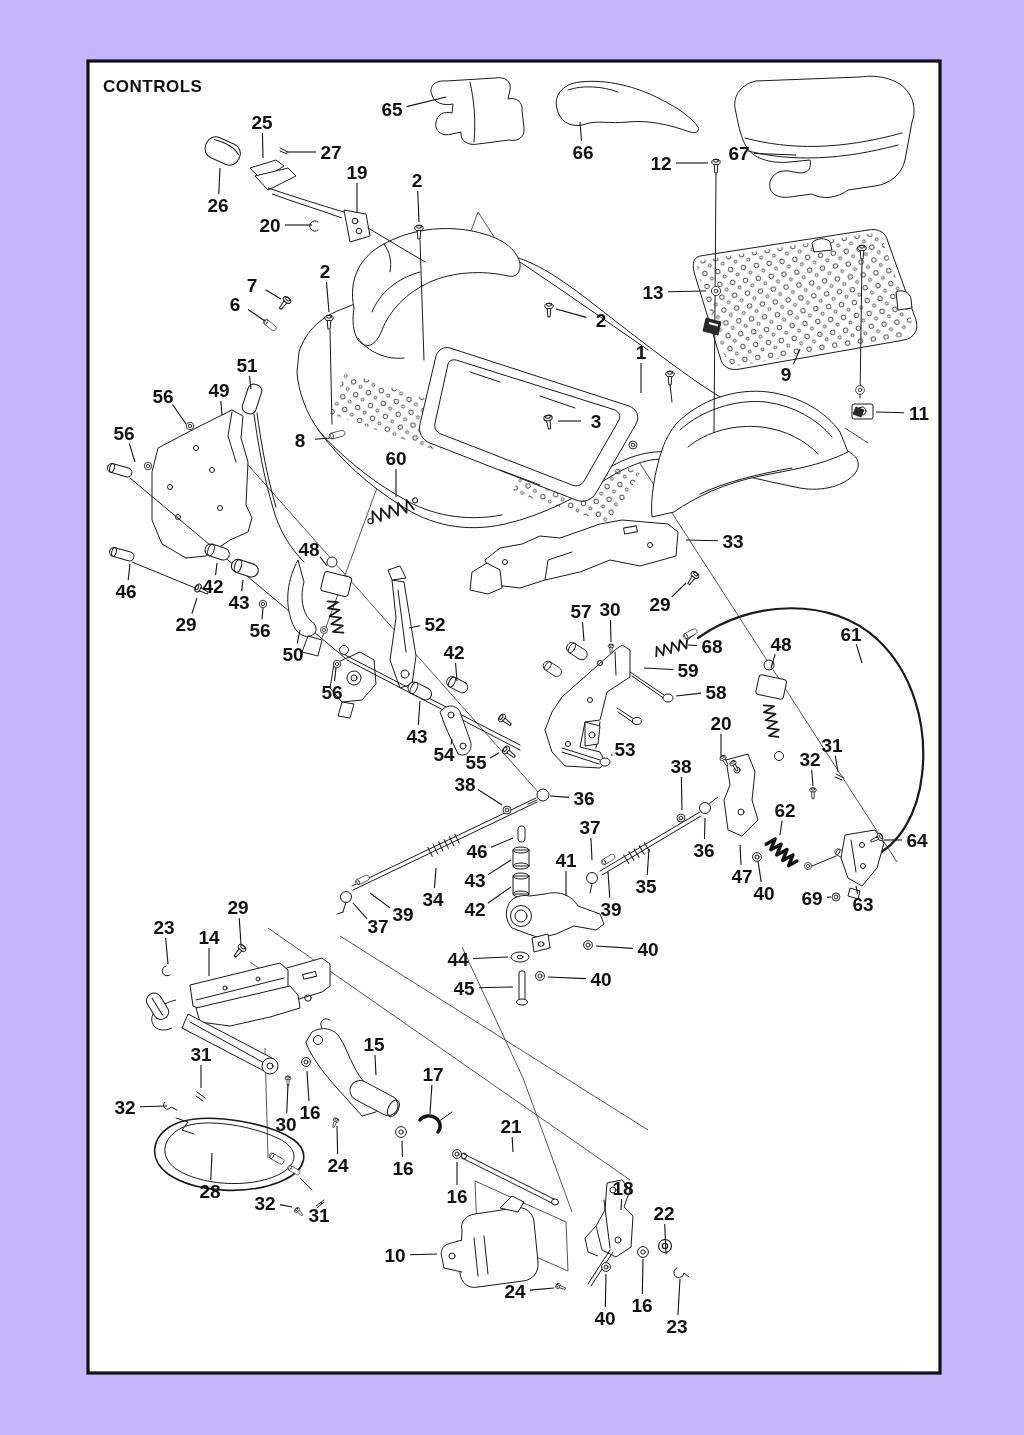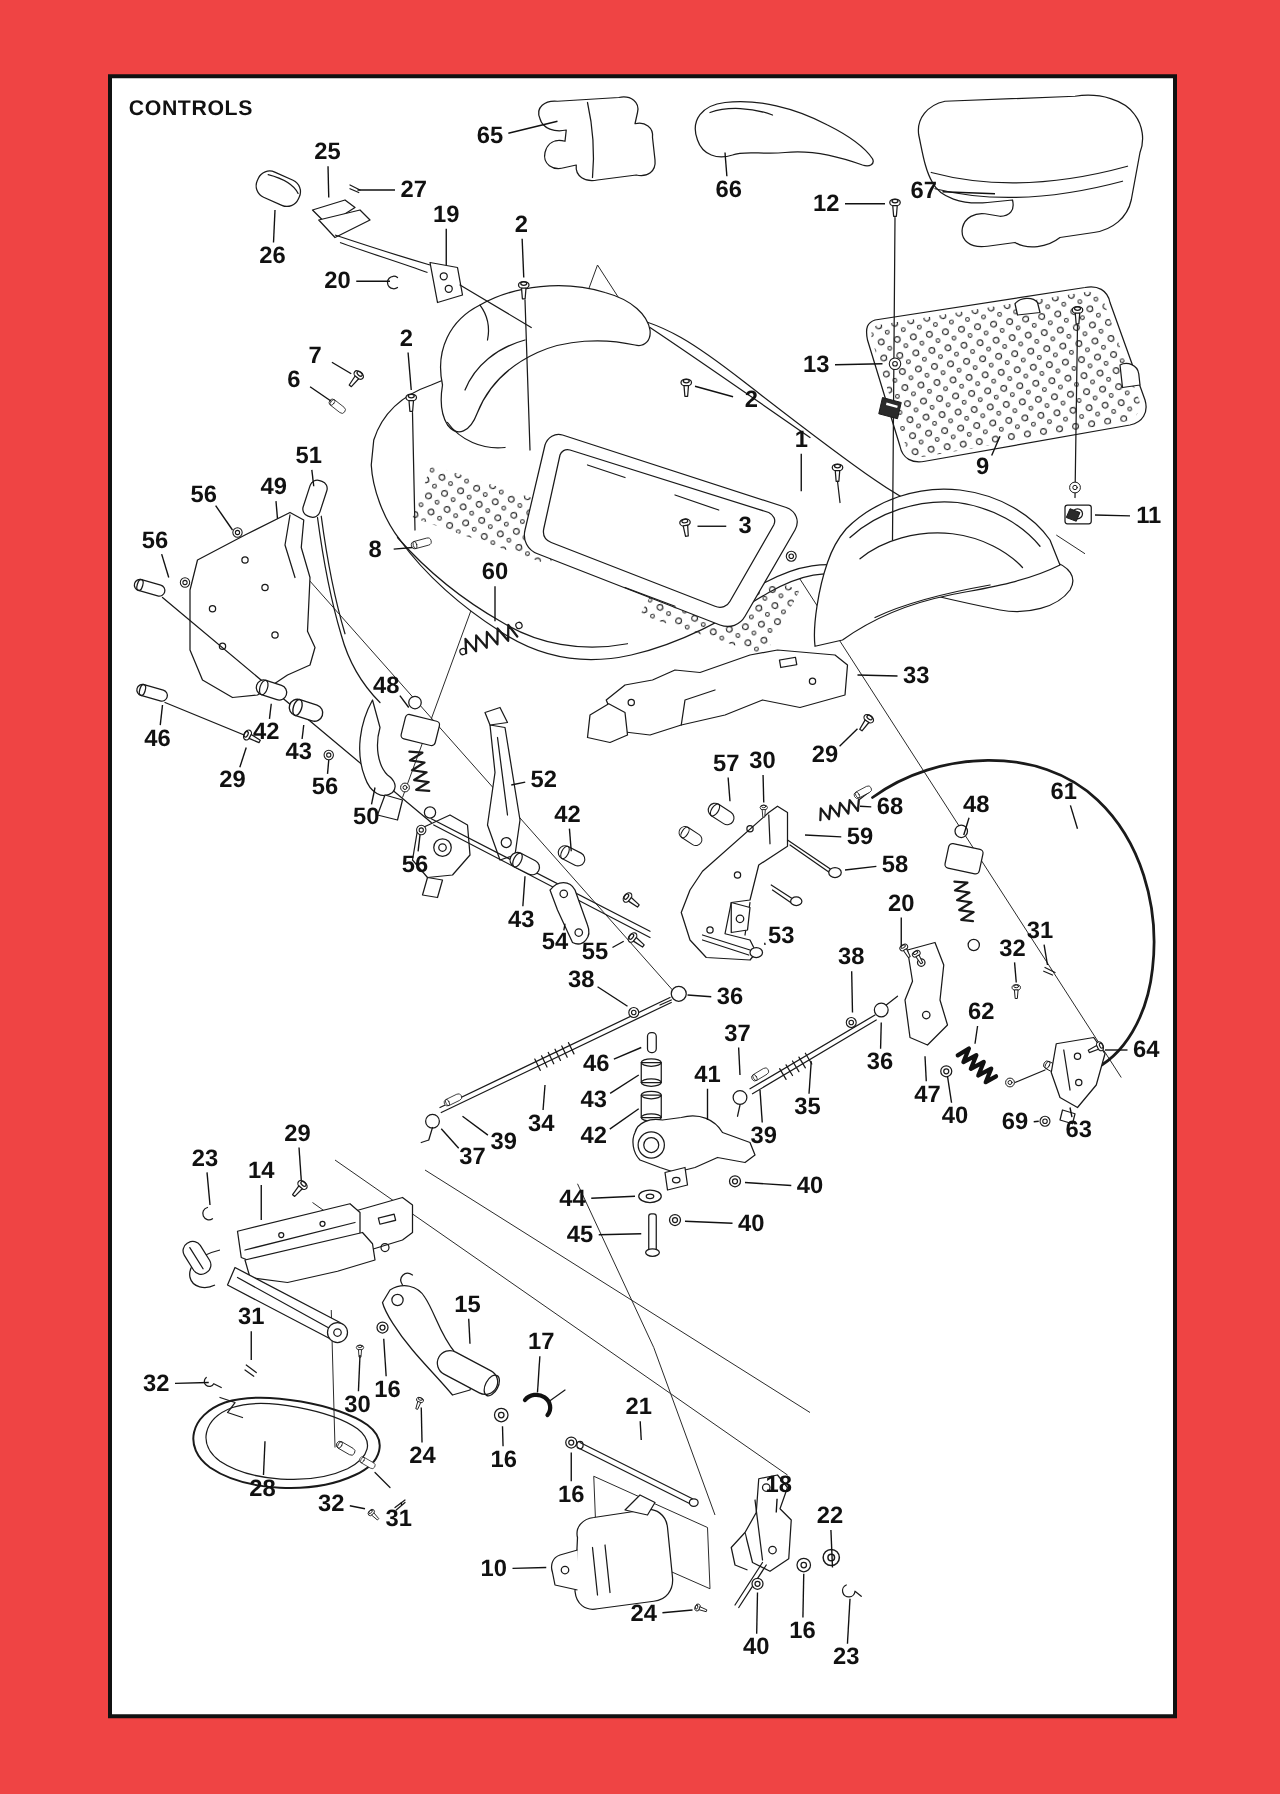--- a/index.html
+++ b/index.html
@@ -1,16 +1,16 @@
 <!DOCTYPE html>
 <html><head>
 <meta charset="utf-8">
 <style>
   html,body{margin:0;padding:0;background:#fff;}
-  .page{position:relative;width:1024px;height:1435px;background:#ef4444;overflow:hidden;
+  .page{position:relative;width:1024px;height:1435px;background:#c4b5fd;overflow:hidden;
         font-family:"Liberation Sans",sans-serif;}
   svg{position:absolute;left:0;top:0;}
   .s{fill:none;stroke:#1a1a1a;stroke-width:1;stroke-linecap:round;stroke-linejoin:round;}
   .f{fill:#ffffff;stroke:#1a1a1a;stroke-width:1;stroke-linejoin:round;}
   .d{fill:#2a2a2a;stroke:#1a1a1a;stroke-width:.8;}
   .t2{stroke-width:1.6;}
   .t25{stroke-width:2.2;}
   .coil{fill:none;stroke:#1a1a1a;stroke-width:1.8;stroke-linecap:round;stroke-linejoin:round;}
   .coild{fill:none;stroke:#111;stroke-width:3.4;stroke-linecap:round;stroke-linejoin:round;}
   .c{fill:none;stroke:#2b2b2b;stroke-width:.8;}

